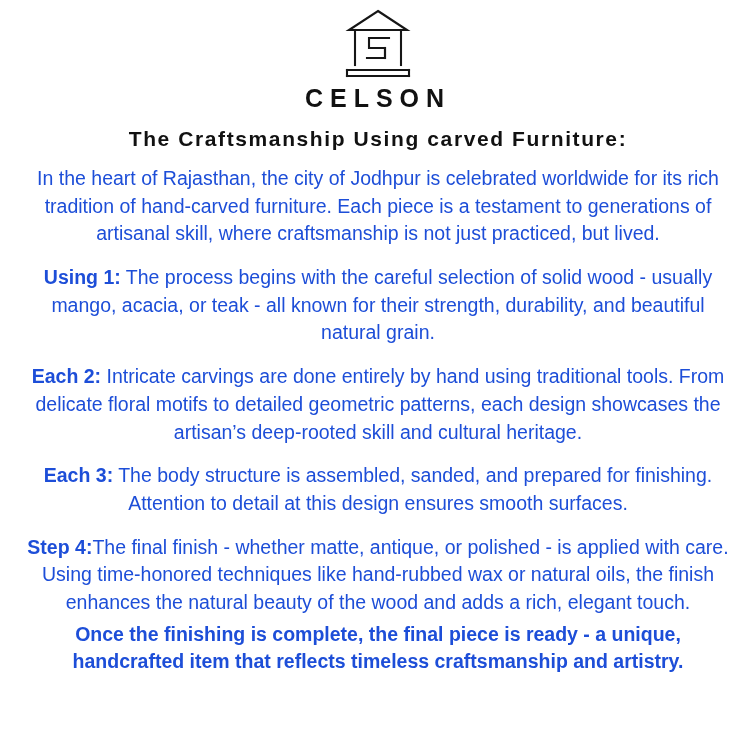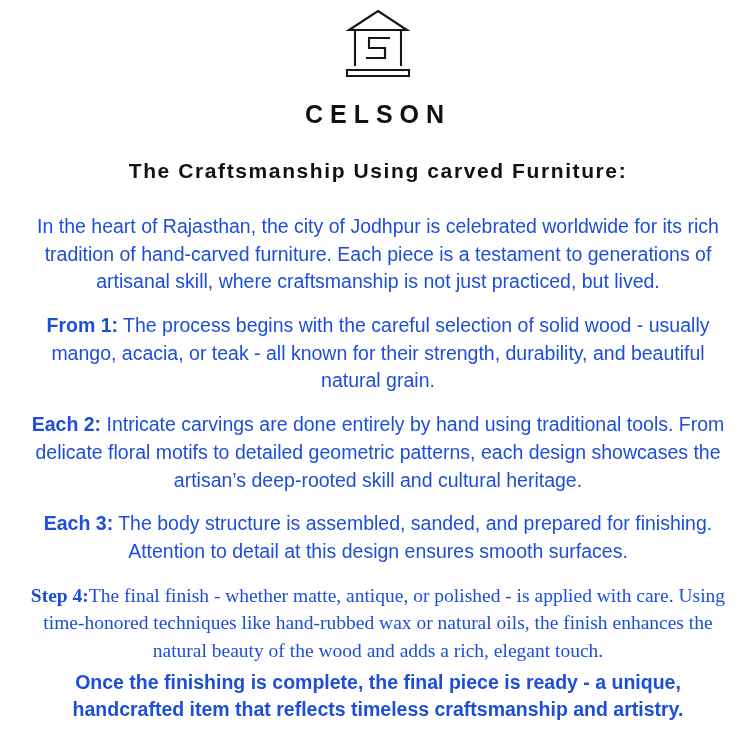--- a/index.html
+++ b/index.html
@@ -15,21 +15,20 @@
     overflow: hidden;
   }
   .page {
     width: 756px;
     height: 756px;
     box-sizing: border-box;
     padding: 8px 14px 6px 14px;
     display: flex;
     flex-direction: column;
     align-items: center;
-    gap: 16px;
   }
   .logo-mark {
     width: 86px;
     height: 74px;
     display: block;
     margin: 0 auto;
   }
   .brand {
     font-size: 25px;
     font-weight: 700;
@@ -52,21 +51,20 @@
   }
   p.para {
     font-size: 19.5px;
     line-height: 1.42;
     text-align: center;
     margin: 0 0 16px 0;
     color: #1d4ed8;
   }
   p.para.tight {
     margin-bottom: 4px;
-    font-family: Liberation Serif, serif;
   }
   p.para:last-child {
     margin-bottom: 0;
     font-weight: bold;
   }
   .step-label {
     font-weight: 700;
   }
 </style>
 </head>
@@ -92,21 +90,21 @@
 
   <div class="brand">CELSON</div>
 
   <div class="headline">The Craftsmanship Using carved Furniture:</div>
 
   <div class="body-wrap">
 
     <p class="para">In the heart of Rajasthan, the city of Jodhpur is celebrated worldwide for its rich tradition of hand-carved furniture. Each piece is a testament to generations of artisanal skill, where craftsmanship is not just practiced, but lived.</p>
 
     <p class="para">
-      <span class="step-label">From 1:</span><span> The process begins with the careful selection of solid wood - usually mango, acacia, or teak - all known for their strength, durability, and beautiful natural grain.</span>
+      <span class="step-label">Using 1:</span><span> The process begins with the careful selection of solid wood - usually mango, acacia, or teak - all known for their strength, durability, and beautiful natural grain.</span>
     </p>
 
     <p class="para">
       <span class="step-label">Each 2:</span><span> Intricate carvings are done entirely by hand using traditional tools. From delicate floral motifs to detailed geometric patterns, each design showcases the artisan’s deep-rooted skill and cultural heritage.</span>
     </p>
 
     <p class="para">
       <span class="step-label">Each 3:</span><span> The body structure is assembled, sanded, and prepared for finishing. Attention to detail at this design ensures smooth surfaces.</span>
     </p>
 

